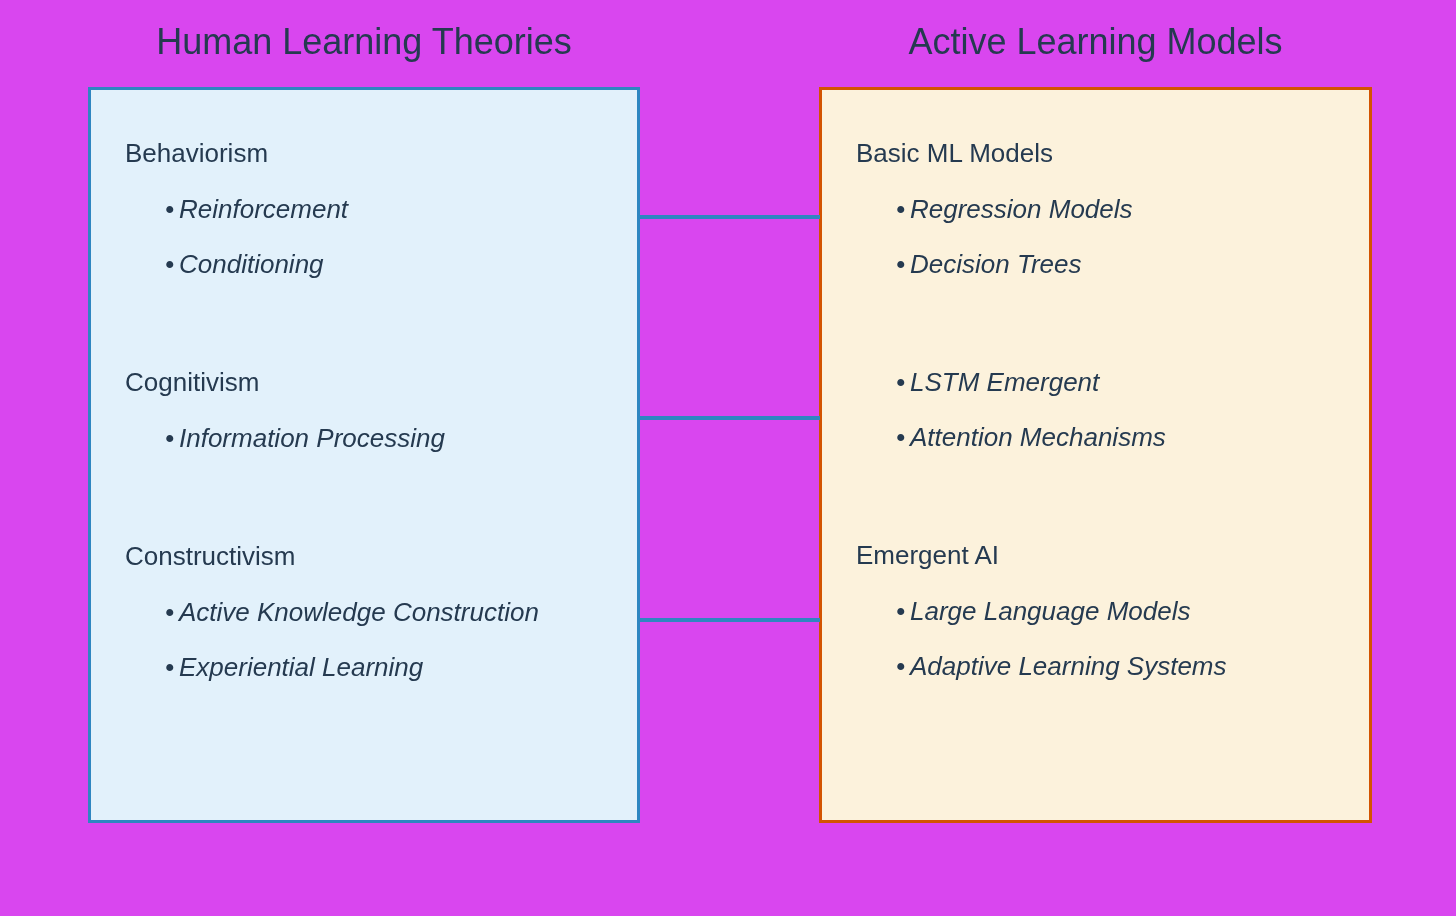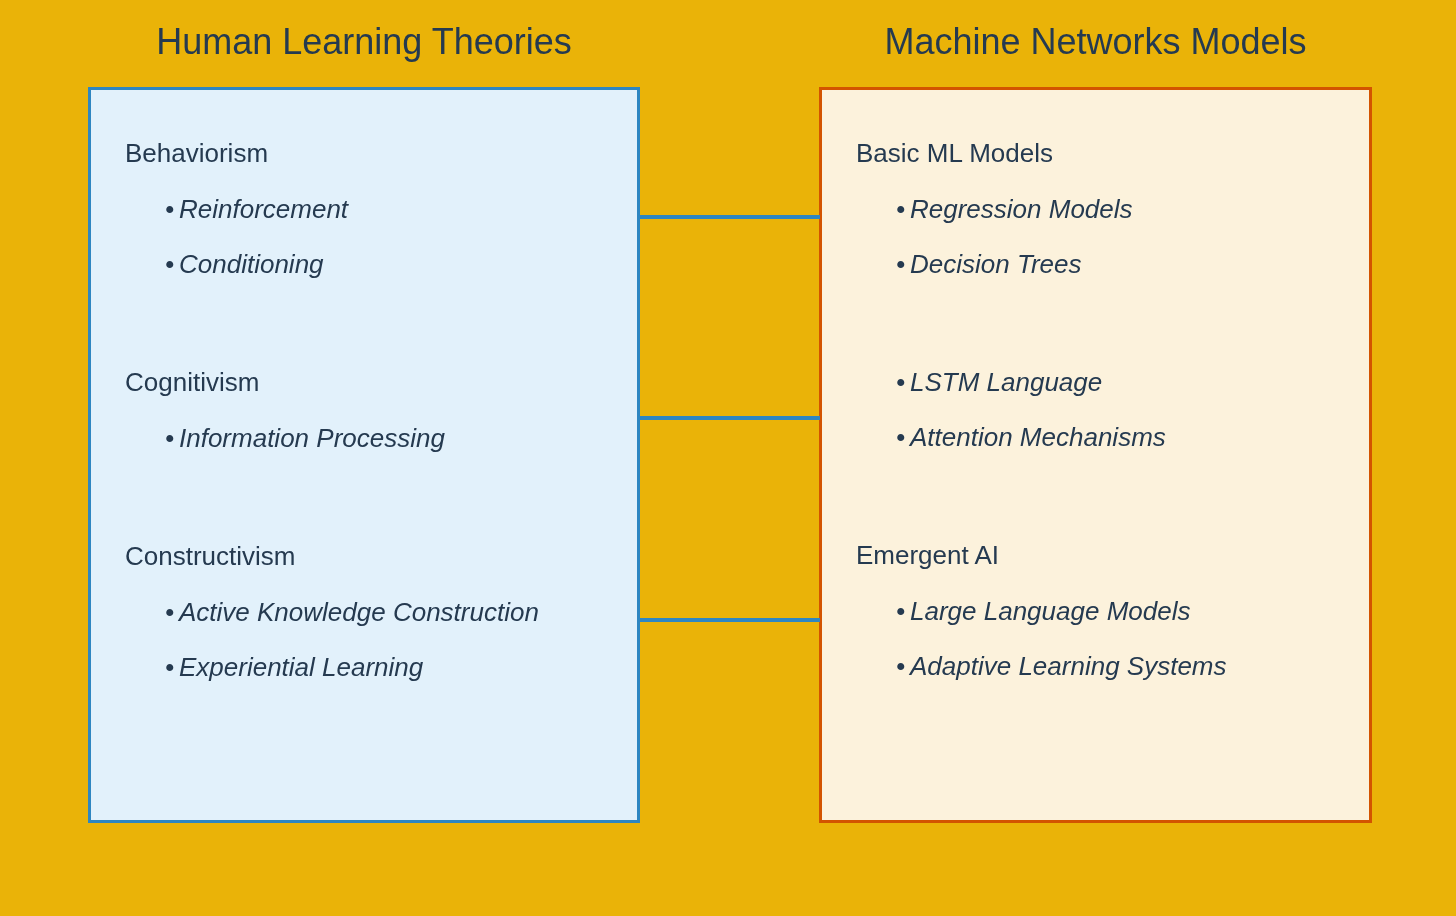--- a/index.html
+++ b/index.html
@@ -5,21 +5,21 @@
   html, body {
     margin: 0;
     padding: 0;
     background: #EEEEEE;
     font-family: "Liberation Sans", "DejaVu Sans", sans-serif;
   }
   .canvas {
     position: relative;
     width: 1456px;
     height: 916px;
-    background: #eab308;
+    background: #d946ef;
     overflow: hidden;
     color: #253A50;
   }
   .col-title {
     position: absolute;
     top: 20px;
     height: 44px;
     line-height: 44px;
     font-size: 36px;
     text-align: center;
@@ -80,21 +80,21 @@
   .connector.c0 { top: 215px; }
   .connector.c1 { top: 416px; }
   .connector.c2 { top: 618px; }
 </style>
 </head>
 <body>
 
 <div class="canvas">
 
   <div class="col-title left">Human Learning Theories</div>
-  <div class="col-title right">Machine Networks Models</div>
+  <div class="col-title right">Active Learning Models</div>
 
   <div class="panel left">
     <div class="panel-inner">
 
       <div class="section">
         <div class="section-heading">Behaviorism</div>
         <div class="bullet-row">
           <span class="dot">•</span><span>Reinforcement</span>
         </div>
         <div class="bullet-row">
@@ -130,21 +130,21 @@
         <div class="bullet-row">
           <span class="dot">•</span><span>Regression Models</span>
         </div>
         <div class="bullet-row">
           <span class="dot">•</span><span>Decision Trees</span>
         </div>
       </div>
 
       <div class="section">
         <div class="bullet-row">
-          <span class="dot">•</span><span>LSTM Language</span>
+          <span class="dot">•</span><span>LSTM Emergent</span>
         </div>
         <div class="bullet-row">
           <span class="dot">•</span><span>Attention Mechanisms</span>
         </div>
       </div>
 
       <div class="section">
         <div class="section-heading">Emergent AI</div>
         <div class="bullet-row">
           <span class="dot">•</span><span>Large Language Models</span>

